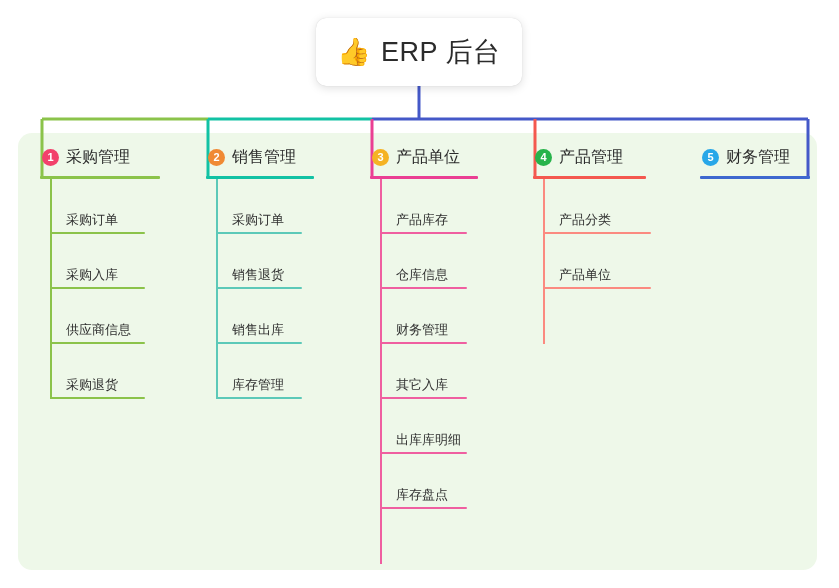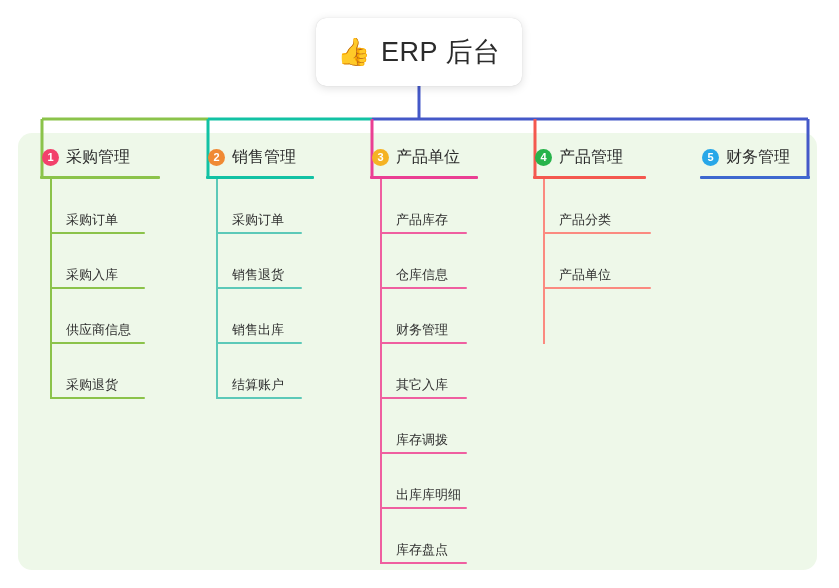--- a/index.html
+++ b/index.html
@@ -215,21 +215,21 @@
           </div>
           <div class="item">
             <span class="item-label">销售退货</span>
             <div class="item-rule" style="background: rgb(92, 201, 184); width: 86px;"></div>
           </div>
           <div class="item">
             <span class="item-label">销售出库</span>
             <div class="item-rule" style="background: rgb(92, 201, 184); width: 86px;"></div>
           </div>
           <div class="item">
-            <span class="item-label">结算账户</span>
+            <span class="item-label">库存管理</span>
             <div class="item-rule" style="background: rgb(92, 201, 184); width: 86px;"></div>
           </div>
         </div>
       </div>
       <div class="col" style="left: 370px; width: 108px;">
         <div class="col-head">
           <span class="badge" style="background: rgb(245, 179, 36);">3</span>
           <span class="col-title">产品单位</span>
         </div>
         <div class="head-rule" style="background: rgb(234, 63, 147); width: 108px;"></div>
@@ -245,24 +245,20 @@
           </div>
           <div class="item">
             <span class="item-label">财务管理</span>
             <div class="item-rule" style="background: rgb(239, 95, 160); width: 87px;"></div>
           </div>
           <div class="item">
             <span class="item-label">其它入库</span>
             <div class="item-rule" style="background: rgb(239, 95, 160); width: 87px;"></div>
           </div>
           <div class="item">
-            <span class="item-label">库存调拨</span>
-            <div class="item-rule" style="background: rgb(239, 95, 160); width: 87px;"></div>
-          </div>
-          <div class="item">
             <span class="item-label">出库库明细</span>
             <div class="item-rule" style="background: rgb(239, 95, 160); width: 87px;"></div>
           </div>
           <div class="item">
             <span class="item-label">库存盘点</span>
             <div class="item-rule" style="background: rgb(239, 95, 160); width: 87px;"></div>
           </div>
         </div>
       </div>
       <div class="col" style="left: 533px; width: 113px;">

